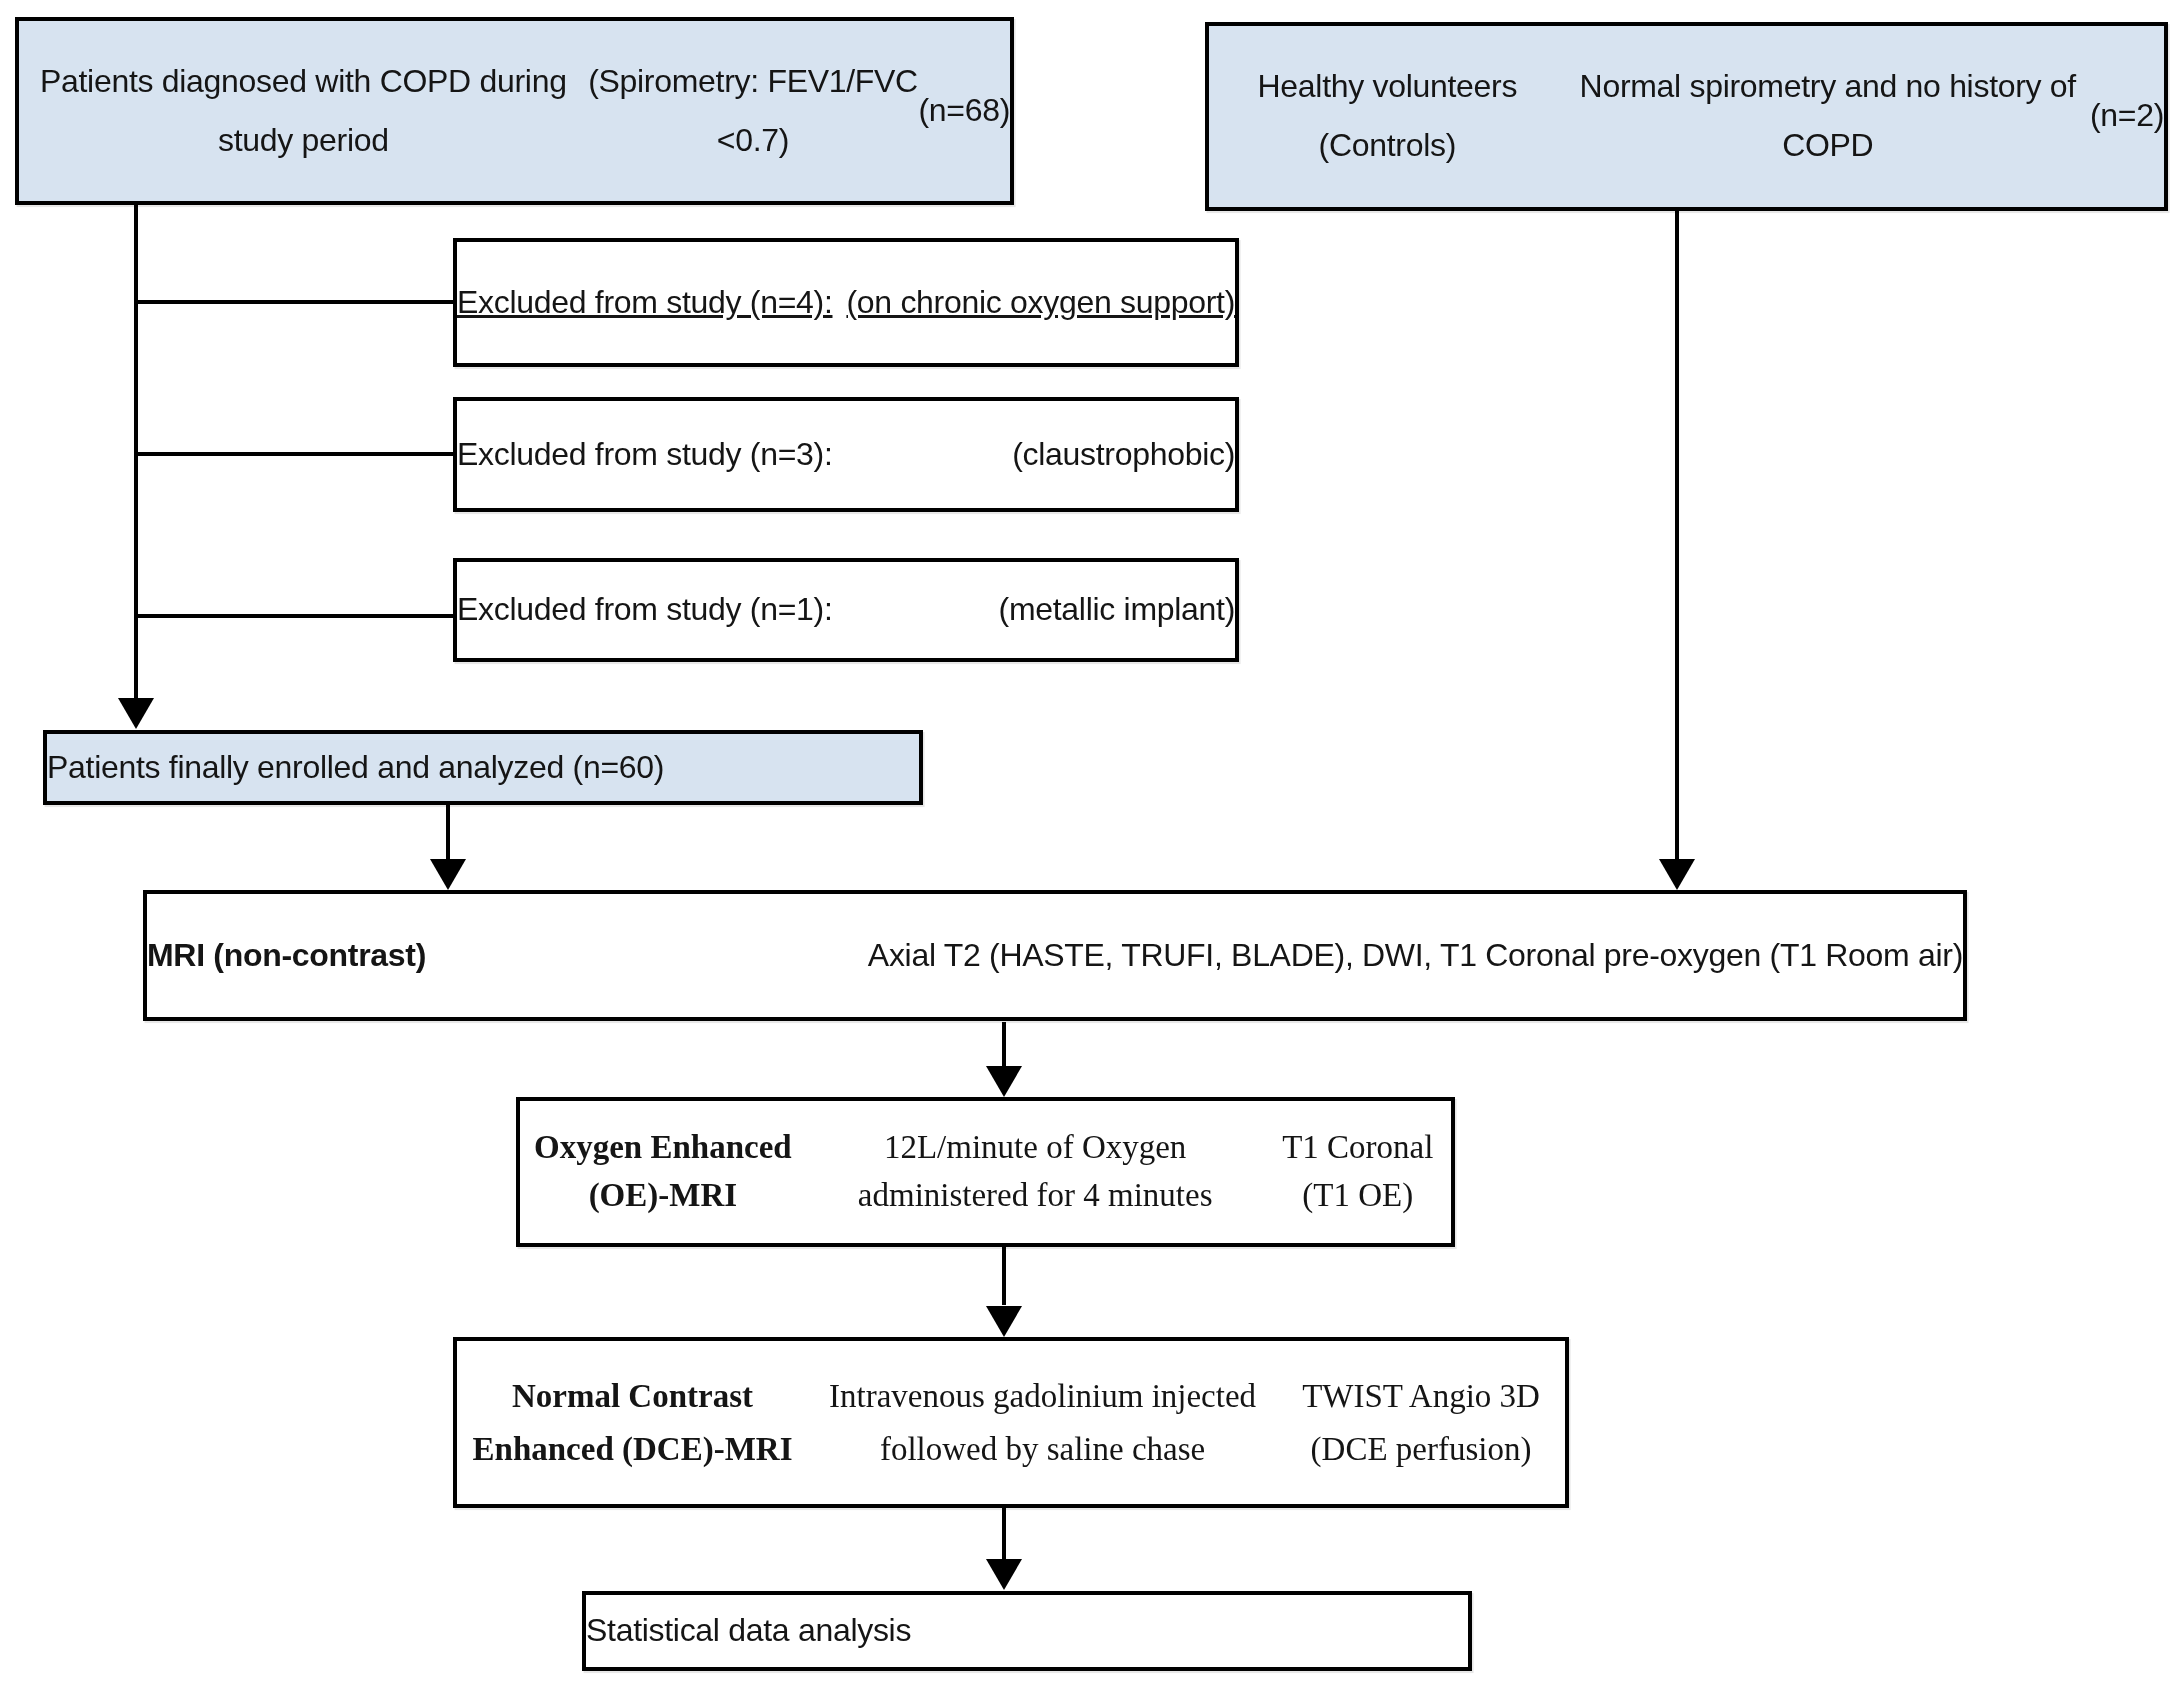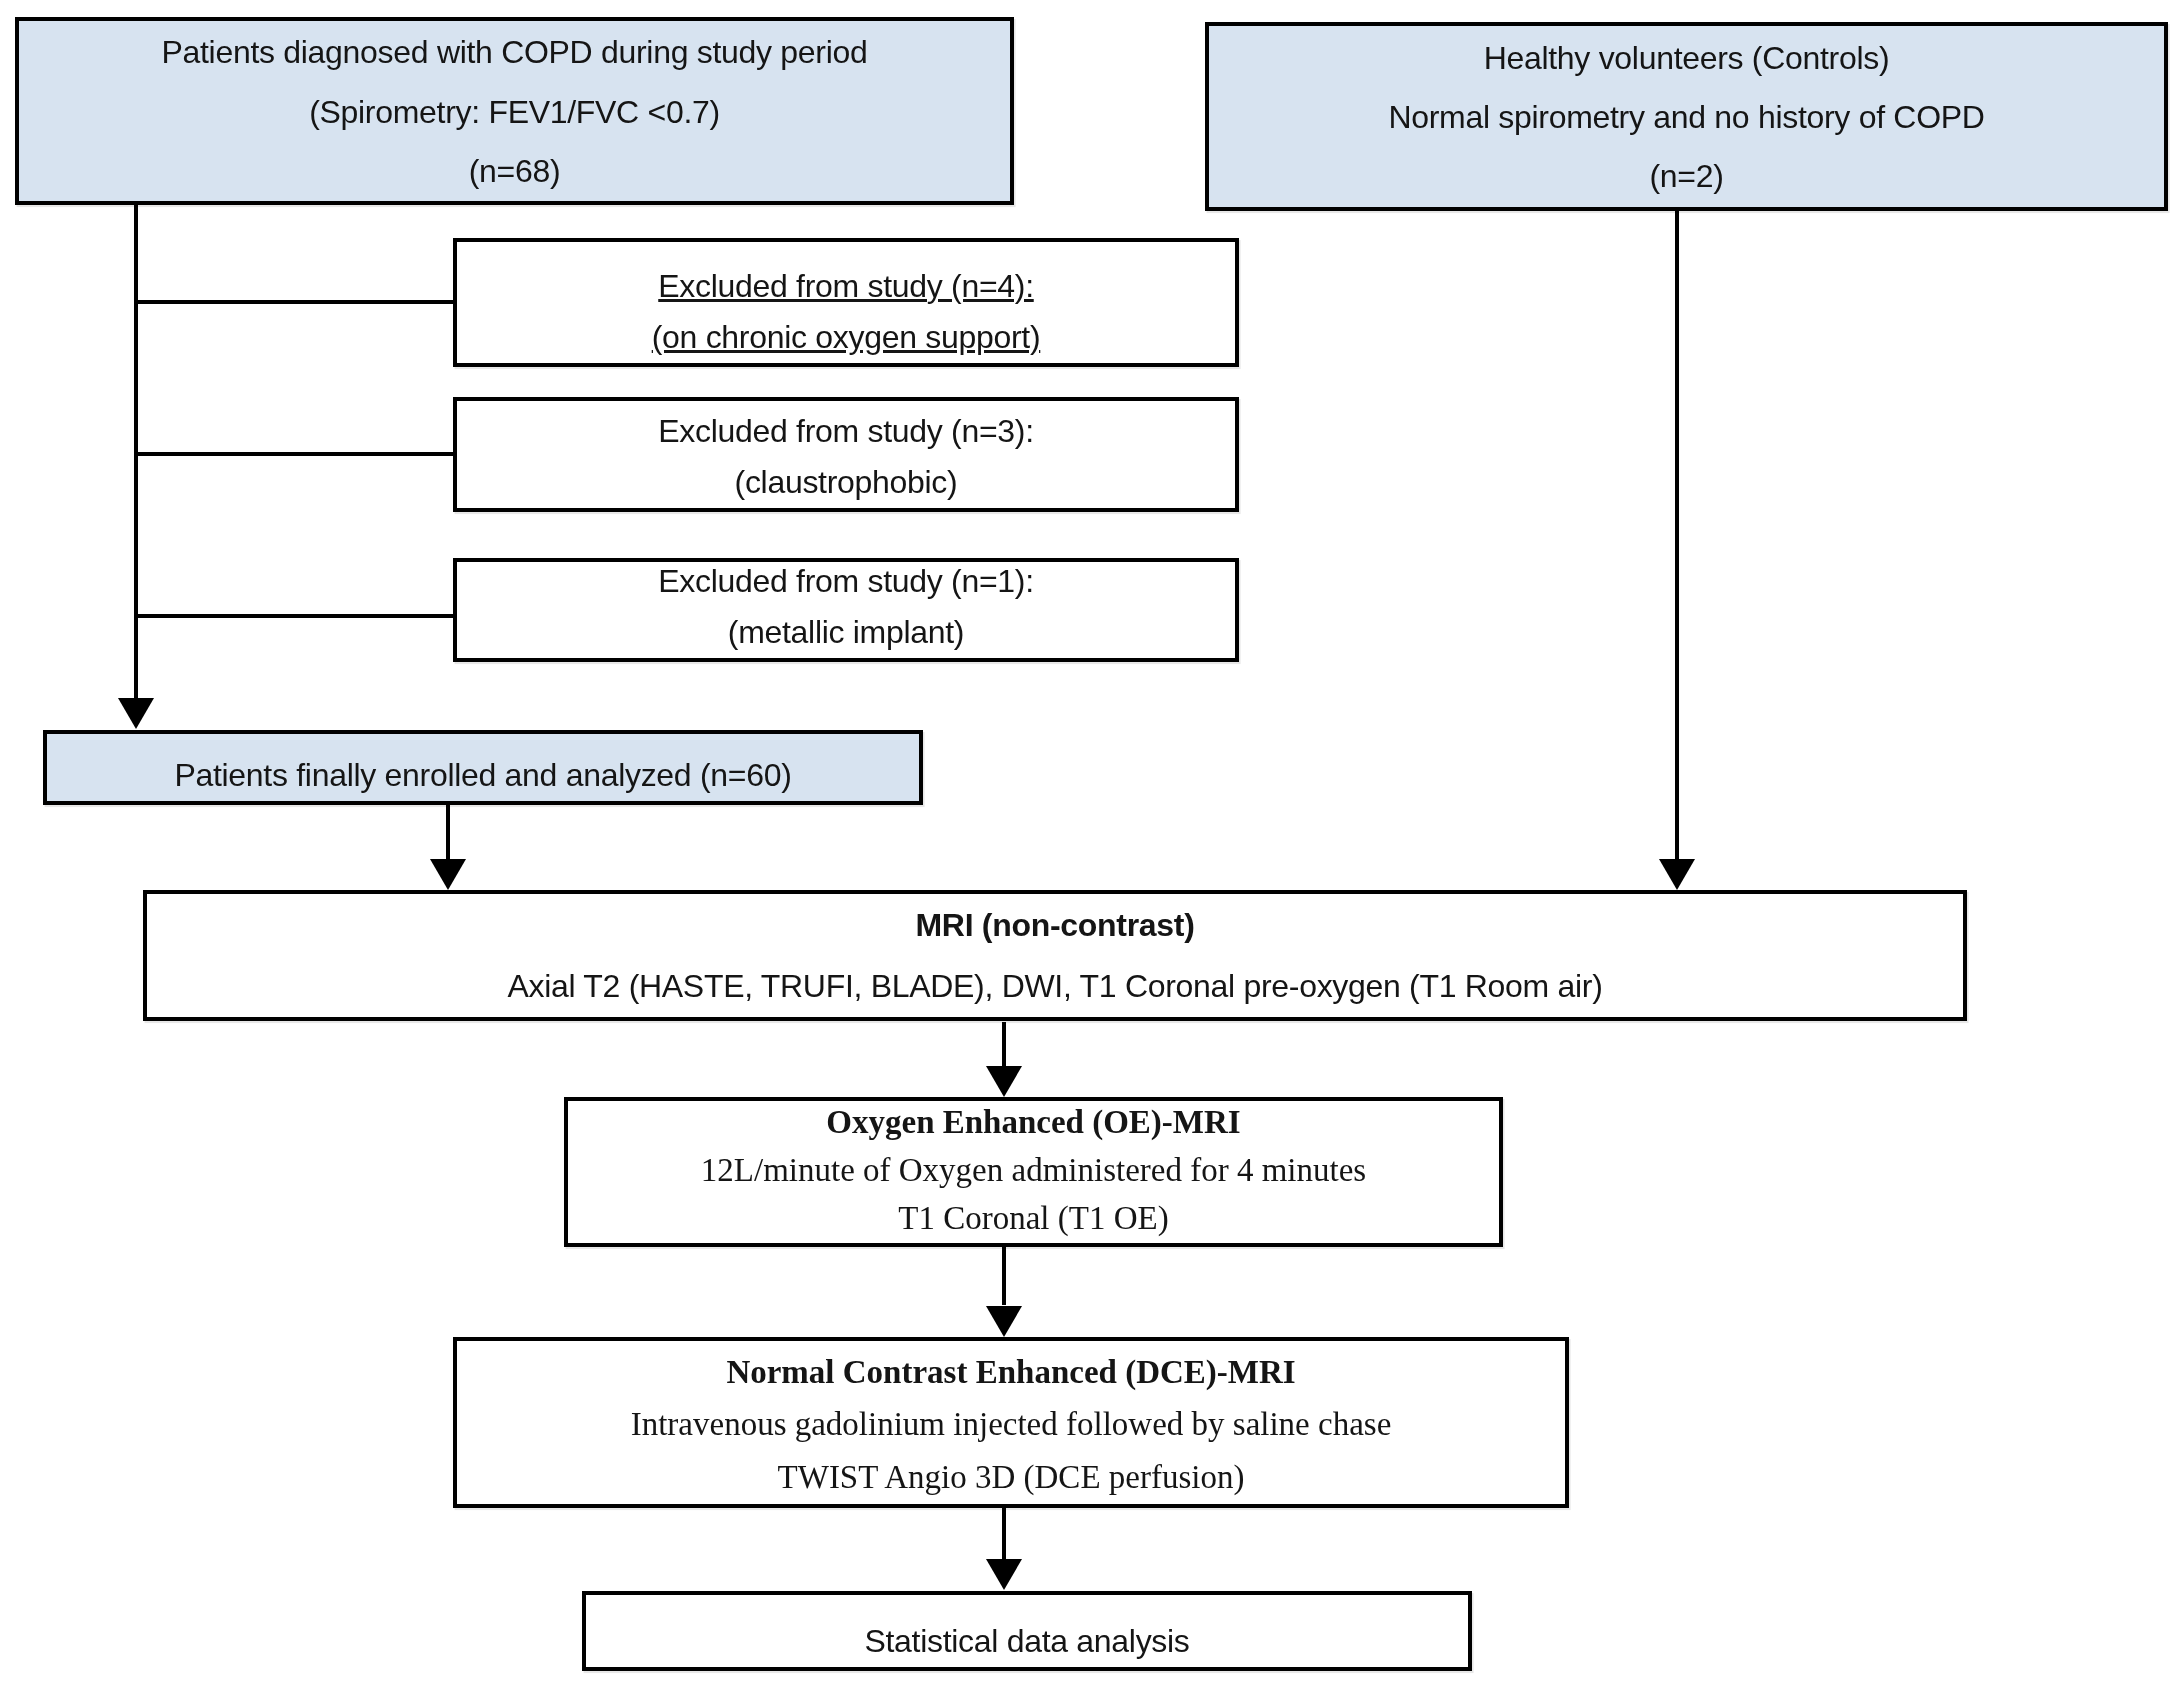--- a/index.html
+++ b/index.html
@@ -1,40 +1,40 @@
 <!DOCTYPE html>
 <html style="font-size:8.6px"><head>
 <meta charset="utf-8">
 <style>
   html,body{margin:0;padding:0;background:#ffffff;}
   #canvas{position:relative;width:2183px;height:1685px;background:#ffffff;overflow:hidden;}
 
   .box{
     position:absolute;box-sizing:border-box;
     border:4.8px solid #000;background:#ffffff;
-    display:flex;flex-direction:column;align-items:center;justify-content:flex-end;
+    display:flex;flex-direction:row;align-items:center;justify-content:space-between;
     text-align:center;color:#151515;
     box-shadow:1.6px 2.1px 0 rgba(120,120,120,0.18);
   }
   .blue{background:#d7e3f0;}
   .sans{font-family:"Liberation Sans", sans-serif;font-size:32px;letter-spacing:-0.3px;}
   .serif{font-family:"Liberation Serif", serif;font-size:33px;}
   .ln{line-height:1.6;}
   .ln-wide{line-height:1.85;}
   .ttl{font-weight:bold;}
 
   
   #copd      {left:15px;  top:17px;   width:999px;height:188px;}
   #healthy   {left:1205px;top:21.5px;   width:963px;height:189px;}
   #excl1     {left:453px; top:238px;  width:786px;height:129px;text-decoration:underline;}
   #excl2     {left:453px; top:397px;  width:786px;height:115px;}
   #excl3     {left:453px; top:558px; width:786px;height:104px;}
   #enrolled  {left:15px;  top:730px; width:880px;height:75px;margin-left:28px;}
   #mri       {left:143px; top:890px; width:1824px;height:131px;}
-  #oemri     {left:564px; top:1097px; width:939px;height:150px;}
+  #oemri     {left:516px; top:1097px; width:939px;height:150px;}
   #dcemri    {left:453px; top:1337px; width:1116px;height:171px;}
   #stats     {left:582px;top:1591px; width:890px;height:80px;}
   #oemri .ln {line-height:1.45;}
   #dcemri .ln{line-height:1.6;}
   #mri .ln   {line-height:1.9;}
 
   
   .vline,.hline{position:absolute;background:#000;}
   .vline{width:4.3px;}
   .hline{height:4.3px;}

